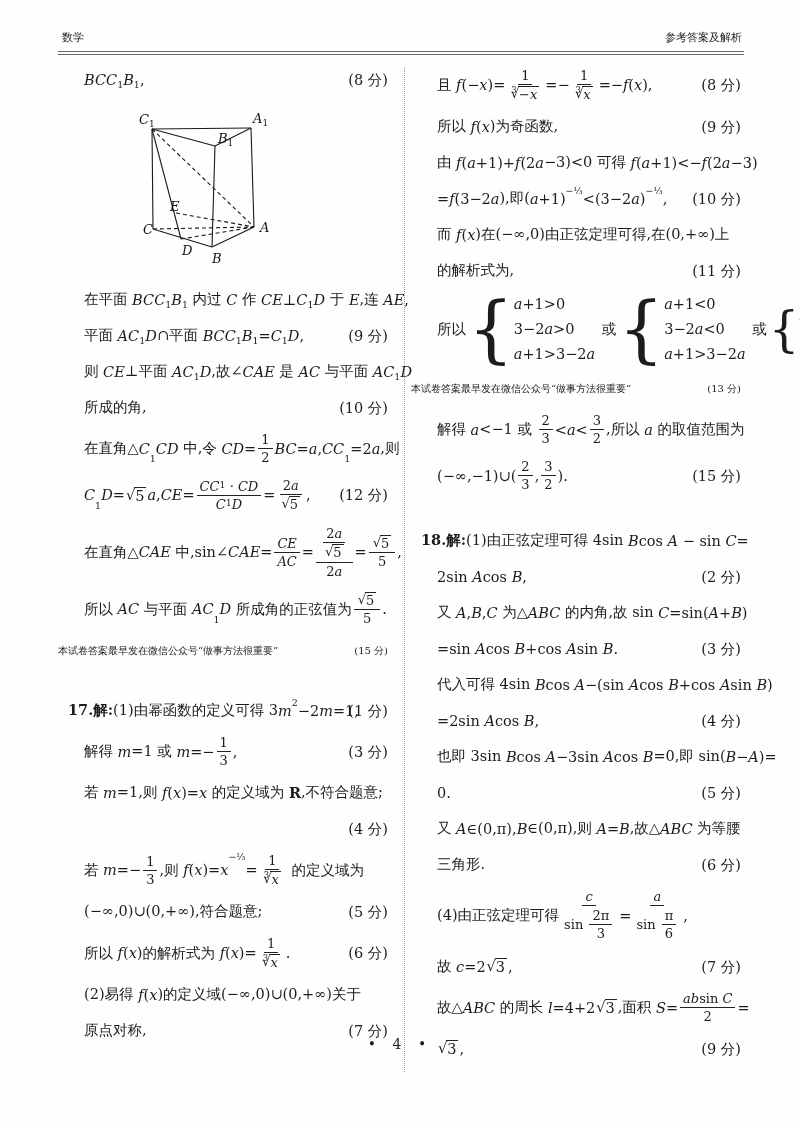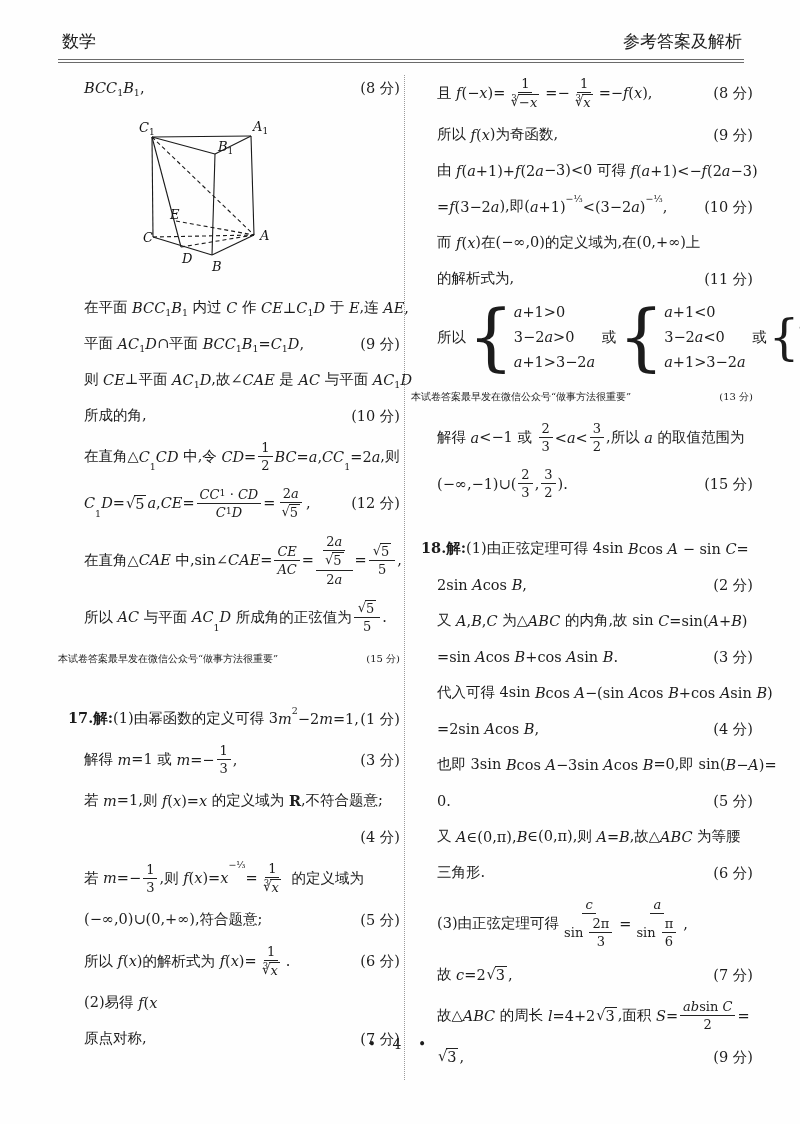--- a/index.html
+++ b/index.html
@@ -1,18 +1,18 @@
 <!DOCTYPE html>
 <html><head>
 <meta charset="utf-8">
 <style>
   html,body{margin:0;padding:0;background:#e8e8e8;}
   .page{width:800px;height:1124px;position:relative;background:#fefefe;overflow:hidden;
         font-family:"DejaVu Serif","Liberation Serif",serif;color:#1c1c1c;font-size:14.5px;}
-  .hdr{display:flex;justify-content:space-between;align-items:flex-end;padding:30px 58px 6px 62px;font-size:17px;}
+  .hdr{display:flex;justify-content:space-between;align-items:flex-end;padding:30px 58px 6px 62px;font-size:11px;}
   .rule{margin:0 56px 10px 58px;height:2px;border-top:1.5px solid #6a6a6a;border-bottom:1.5px solid #6a6a6a;}
   .content{display:flex;align-items:stretch;padding:2px 50px 0 58px;}
   .col{width:344px;}
   .col-right{flex:1;padding-left:5px;}
   .divider{width:0;border-left:1px dotted #9a9a9a;margin:0 1px 0 2px;}
   .ln{position:relative;display:flex;align-items:center;min-height:25px;margin:0 0 11px 0;}
   .ln span{white-space:pre;}
   .ind-w{margin-left:0;font-size:10px;}
   .ind-n{margin-left:10px;margin-top:35px;}
   .ind-b{margin-left:26px;}
@@ -26,21 +26,21 @@
   .frac>.num{border-bottom:1px solid #222;padding:1px 3px;display:inline-flex;align-items:center;justify-content:center;}
   .frac>.den{padding:1px 3px;display:inline-flex;align-items:center;justify-content:center;}
   .rad{display:inline-flex;align-items:flex-start;margin:0 1px;}
   .rsgn{margin-right:-1px;}
   .rc{border-top:1px solid #222;padding:0 2px 0 1px;display:inline-flex;align-items:center;}
   .ridx{font-size:8.5px;position:relative;margin:-3px -6px 0 0;z-index:1;}
   .cases{display:inline-flex;align-items:center;margin:0 2px;}
   .cbrace{font-weight:200;line-height:0.95;font-family:"DejaVu Serif",serif;}
   .crows{display:inline-flex;flex-direction:column;gap:4px;text-align:left;}
   .crow{line-height:21px;display:inline-flex;align-items:center;}
-  .score{position:absolute;right:2px;top:50%;transform:translateY(-50%);white-space:pre;}
+  .score{position:absolute;right:14px;top:50%;transform:translateY(-50%);white-space:pre;}
   .fig{margin:4px 0 15px 56px;}
   .ftr{position:absolute;left:0;right:0;top:1036px;text-align:center;font-size:14px;letter-spacing:6px;}
 </style>
 </head>
 <body>
 
 <div class="page">
   <div class="hdr">
     <span>数学</span>
     <span>参考答案及解析</span>
@@ -267,20 +267,21 @@
           <span class="tx">)=</span>
           <span class="frac"><span class="num"><span class="tx">1</span></span><span class="den"><span class="rad"><span class="ridx">3</span><span class="rsgn">√</span><span class="rc"><span class="mi">x</span></span></span></span></span>
           <span class="tx">.</span>
           <span class="score">(6 分)</span>
         </div>
         <div class="ln ind-b">
           <span class="tx">(2)易得 </span>
           <span class="mi">f</span>
           <span class="tx">(</span>
           <span class="mi">x</span>
+          <span class="tx">)的定义域(−∞,0)∪(0,+∞)关于</span>
         </div>
         <div class="ln ind-b">
           <span class="tx">原点对称,</span>
           <span class="score">(7 分)</span>
         </div>
       </div>
     <div class="divider"></div>
     <div class="col col-right">
         <div class="ln ind-b">
           <span class="tx">且 </span>
@@ -339,21 +340,21 @@
           <span class="tx">)</span>
           <span class="sp">−⅓</span>
           <span class="tx">,</span>
           <span class="score">(10 分)</span>
         </div>
         <div class="ln ind-b">
           <span class="tx">而 </span>
           <span class="mi">f</span>
           <span class="tx">(</span>
           <span class="mi">x</span>
-          <span class="tx">)在(−∞,0)的定义域为,在(0,+∞)上</span>
+          <span class="tx">)在(−∞,0)由正弦定理可得,在(0,+∞)上</span>
         </div>
         <div class="ln ind-b">
           <span class="tx">的解析式为,</span>
           <span class="score">(11 分)</span>
         </div>
         <div class="ln ind-b">
           <span class="tx">所以</span>
           <span class="cases"><span class="cbrace" style="font-size: 72px;">{</span><span class="crows"><span class="crow"><span class="mi">a</span><span class="tx">+1&gt;0</span></span><span class="crow"><span class="tx">3−2</span><span class="mi">a</span><span class="tx">&gt;0</span></span><span class="crow"><span class="mi">a</span><span class="tx">+1&gt;3−2</span><span class="mi">a</span></span></span></span>
           <span class="tx"> 或</span>
           <span class="cases"><span class="cbrace" style="font-size: 72px;">{</span><span class="crows"><span class="crow"><span class="mi">a</span><span class="tx">+1&lt;0</span></span><span class="crow"><span class="tx">3−2</span><span class="mi">a</span><span class="tx">&lt;0</span></span><span class="crow"><span class="mi">a</span><span class="tx">+1&gt;3−2</span><span class="mi">a</span></span></span></span>
@@ -485,21 +486,21 @@
           <span class="mi">B</span>
           <span class="tx">,故△</span>
           <span class="mi">ABC</span>
           <span class="tx"> 为等腰</span>
         </div>
         <div class="ln ind-b">
           <span class="tx">三角形.</span>
           <span class="score">(6 分)</span>
         </div>
         <div class="ln ind-b">
-          <span class="tx">(3)由正弦定理可得</span>
+          <span class="tx">(4)由正弦定理可得</span>
           <span class="frac"><span class="num"><span class="mi">c</span></span><span class="den"><span class="tx">sin </span><span class="frac"><span class="num"><span class="tx">2π</span></span><span class="den"><span class="tx">3</span></span></span></span></span>
           <span class="tx">=</span>
           <span class="frac"><span class="num"><span class="mi">a</span></span><span class="den"><span class="tx">sin </span><span class="frac"><span class="num"><span class="tx">π</span></span><span class="den"><span class="tx">6</span></span></span></span></span>
           <span class="tx">,</span>
         </div>
         <div class="ln ind-b">
           <span class="tx">故 </span>
           <span class="mi">c</span>
           <span class="tx">=2</span>
           <span class="rad"><span class="rsgn">√</span><span class="rc"><span class="tx">3</span></span></span>

